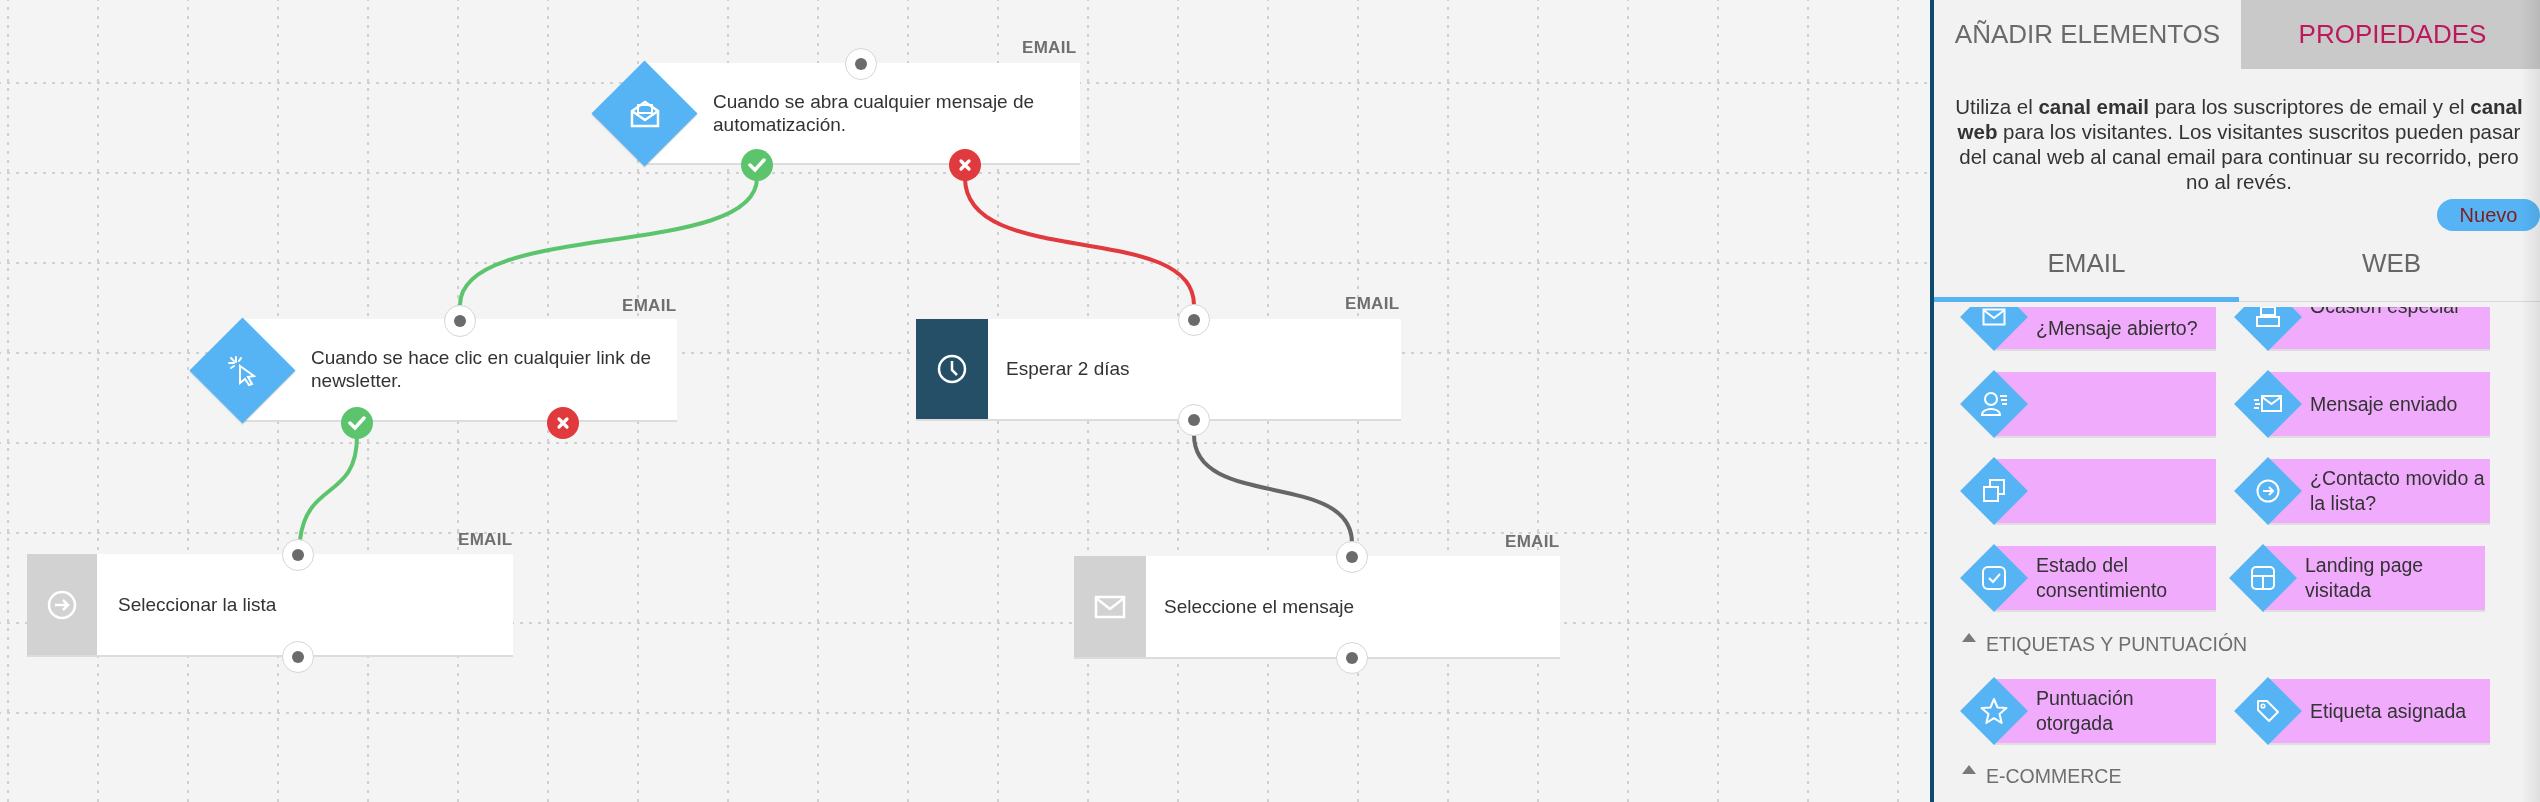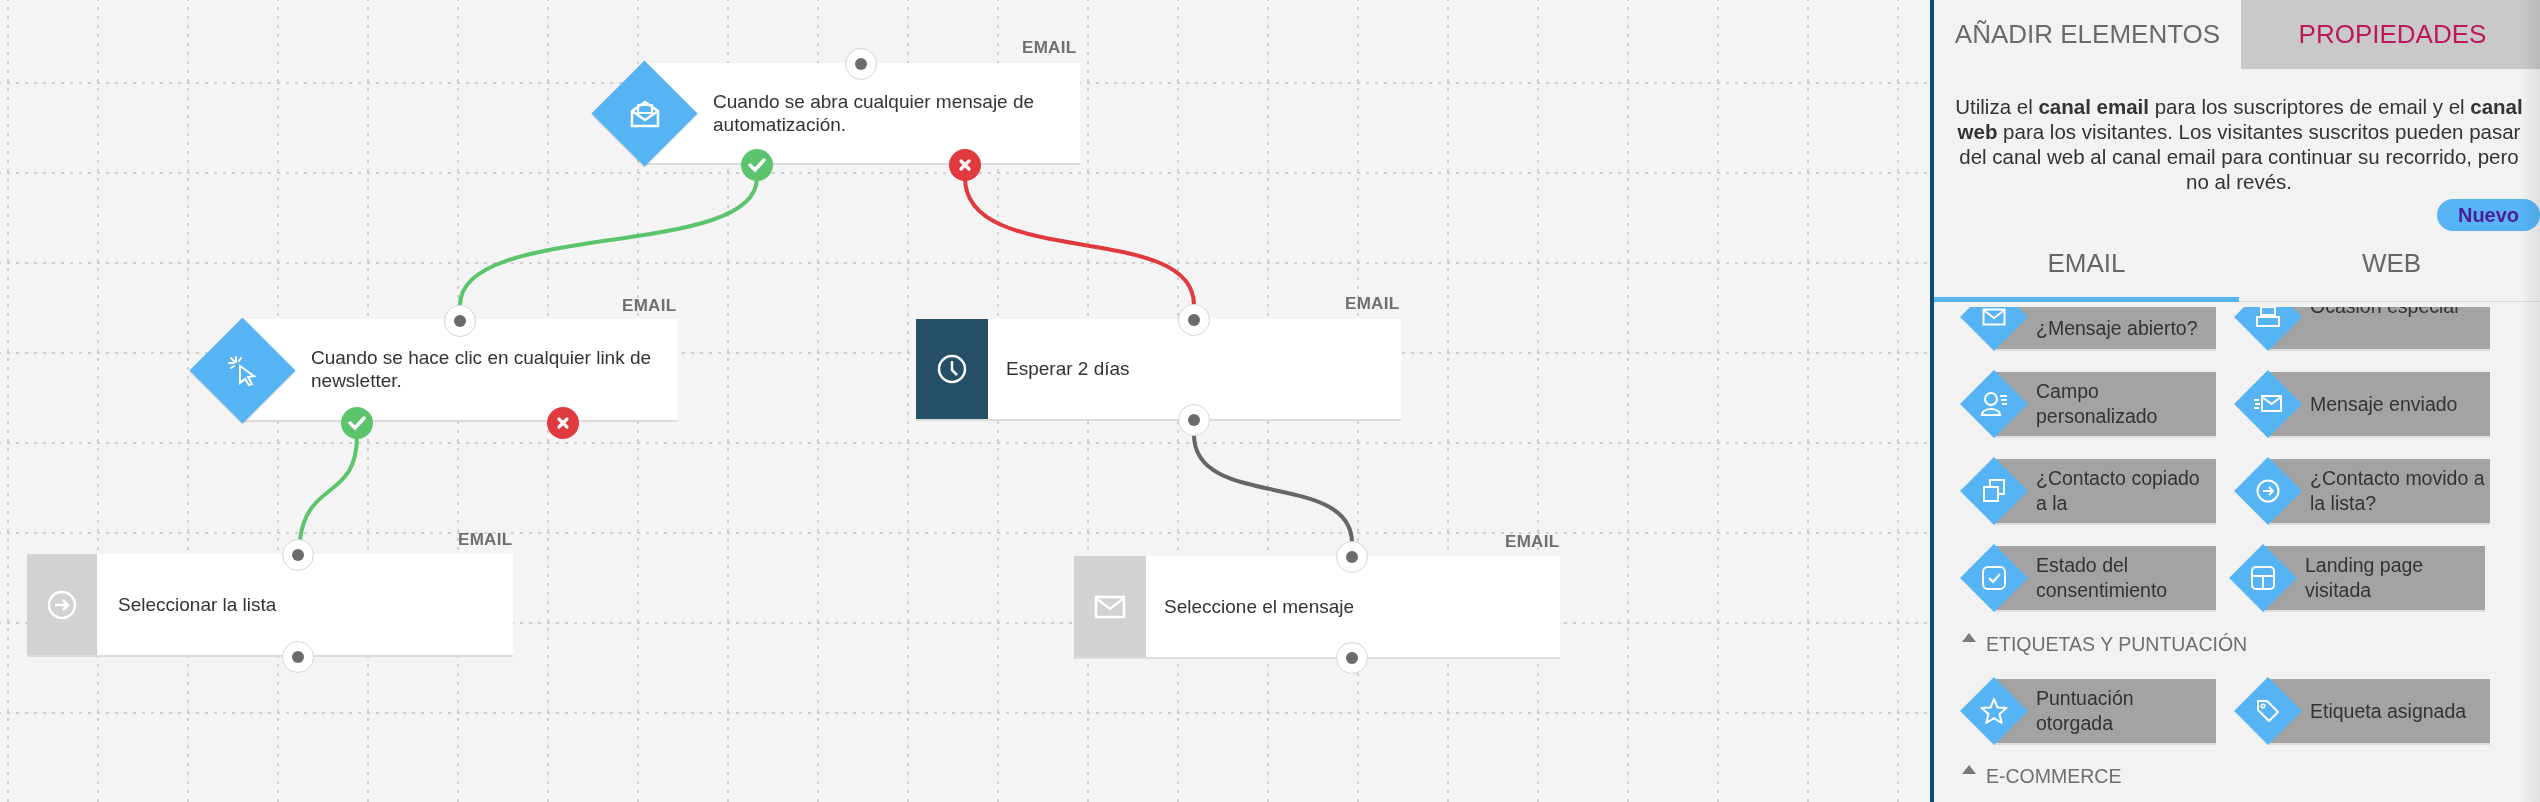--- a/index.html
+++ b/index.html
@@ -73,37 +73,37 @@
     font-size: 26px; color: #6a6a6a; cursor: pointer;
   }
   .main-tab.inactive { background: #c9c9c9; color: #be185d; width: 303px; }
   .intro {
     position: absolute; left: 20px; top: 94px; width: 570px; text-align: center;
     font-size: 20.5px; line-height: 25px; color: #333;
   }
   .intro b { font-weight: bold; }
   .nuevo-badge {
     position: absolute; left: 503px; top: 199px; width: 103px; height: 32px;
-    border-radius: 16px; background: #56b4f5; color: #4c1d95; font-weight: bold; font-size: 20px;
+    border-radius: 16px; background: #56b4f5; color: #7f1d1d; font-weight: normal; font-size: 20px;
     display: flex; align-items: center; justify-content: center;
   }
   .channel-tabs {
     position: absolute; left: 0; top: 210px; width: 610px; height: 92px; display: flex;
     border-bottom: 1px solid #d9d9d9;
   }
   .channel-tab {
     width: 307px; display: flex; align-items: center; justify-content: center; font-size: 26px; color: #666;
     padding-top: 16px; position: relative; cursor: pointer;
   }
   .channel-tab.active::after {
     content: ""; position: absolute; left: 0; bottom: -1px; width: 100%; height: 5px; background: #56b4f5;
   }
   .list { position: absolute; left: 0; top: 307px; width: 600px; height: 495px; overflow: hidden; }
   .item {
-    position: absolute; width: 222px; height: 64px; background: #a3a3a3; box-shadow: 0 2px 0 #dedede;
+    position: absolute; width: 222px; height: 64px; background: #f0abfc; box-shadow: 0 2px 0 #dedede;
     cursor: pointer;
   }
   .item .i-diamond {
     position: absolute; left: -24px; top: 8px; width: 48px; height: 48px; background: #56b4f5;
     transform: rotate(45deg);
   }
   .item .i-icon {
     position: absolute; left: -16px; top: 16px; width: 32px; height: 32px;
     display: flex; align-items: center; justify-content: center;
   }
@@ -258,21 +258,20 @@
 
     <div class="item" style="left:60px; top:65px;">
       <div class="i-diamond"></div>
       <div class="i-icon">
           <svg width="28" height="26" viewBox="0 0 28 26">
             <circle cx="11" cy="8" r="6" fill="none" stroke="#fff" stroke-width="2"></circle>
             <path d="M2 24 C2 16, 20 16, 20 24 Z" fill="none" stroke="#fff" stroke-width="2"></path>
             <path d="M20 5 H27 M21 9 H27 M22 13 H27" stroke="#fff" stroke-width="1.8"></path>
           </svg>
         </div>
-      <div class="i-label">Campo personalizado</div>
     </div>
     <div class="item" style="left:334px; top:65px;">
       <div class="i-diamond"></div>
       <div class="i-icon">
           <svg width="30" height="20" viewBox="0 0 30 20">
             <rect x="9" y="2" width="19" height="15" fill="none" stroke="#fff" stroke-width="2"></rect>
             <path d="M9 3 L18.5 10 L28 3" fill="none" stroke="#fff" stroke-width="2"></path>
             <path d="M1 6 H6 M2 10 H7 M1 14 H6" stroke="#fff" stroke-width="1.8"></path>
           </svg>
         </div>
@@ -280,21 +279,20 @@
     </div>
 
     <div class="item" style="left:60px; top:152px;">
       <div class="i-diamond"></div>
       <div class="i-icon">
           <svg width="26" height="26" viewBox="0 0 26 26">
             <rect x="9" y="2" width="14" height="14" fill="none" stroke="#fff" stroke-width="2"></rect>
             <rect x="3" y="9" width="14" height="14" fill="#56b4f5" stroke="#fff" stroke-width="2"></rect>
           </svg>
         </div>
-      <div class="i-label">¿Contacto copiado a la</div>
     </div>
     <div class="item" style="left:334px; top:152px;">
       <div class="i-diamond"></div>
       <div class="i-icon">
           <svg width="26" height="26" viewBox="0 0 26 26">
             <circle cx="13" cy="13" r="10.5" fill="none" stroke="#fff" stroke-width="2"></circle>
             <path d="M8 13 H18 M14 9 L18 13 L14 17" fill="none" stroke="#fff" stroke-width="2"></path>
           </svg>
         </div>
       <div class="i-label">¿Contacto movido a la lista?</div>

